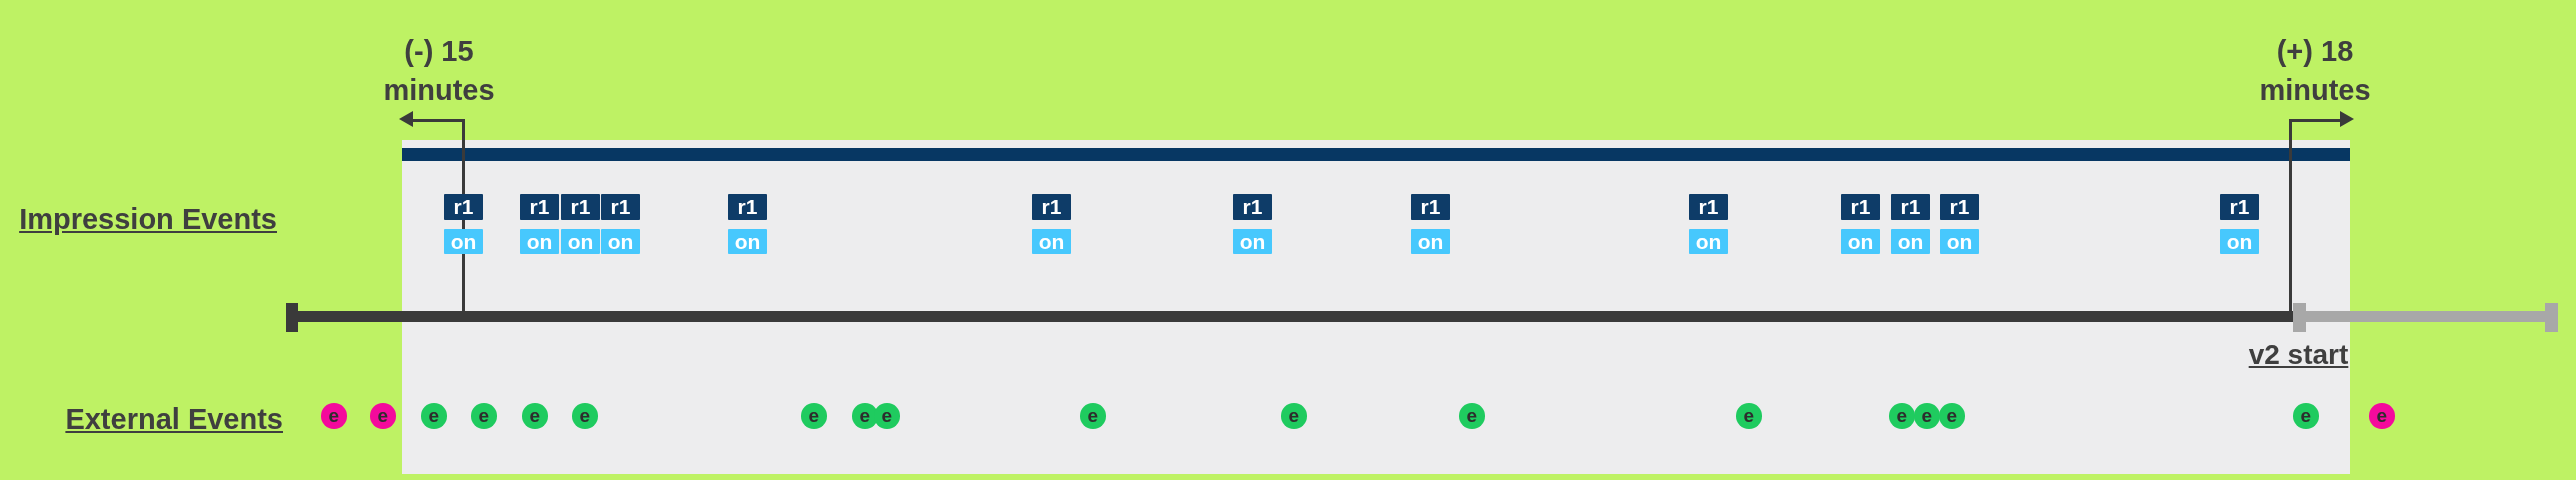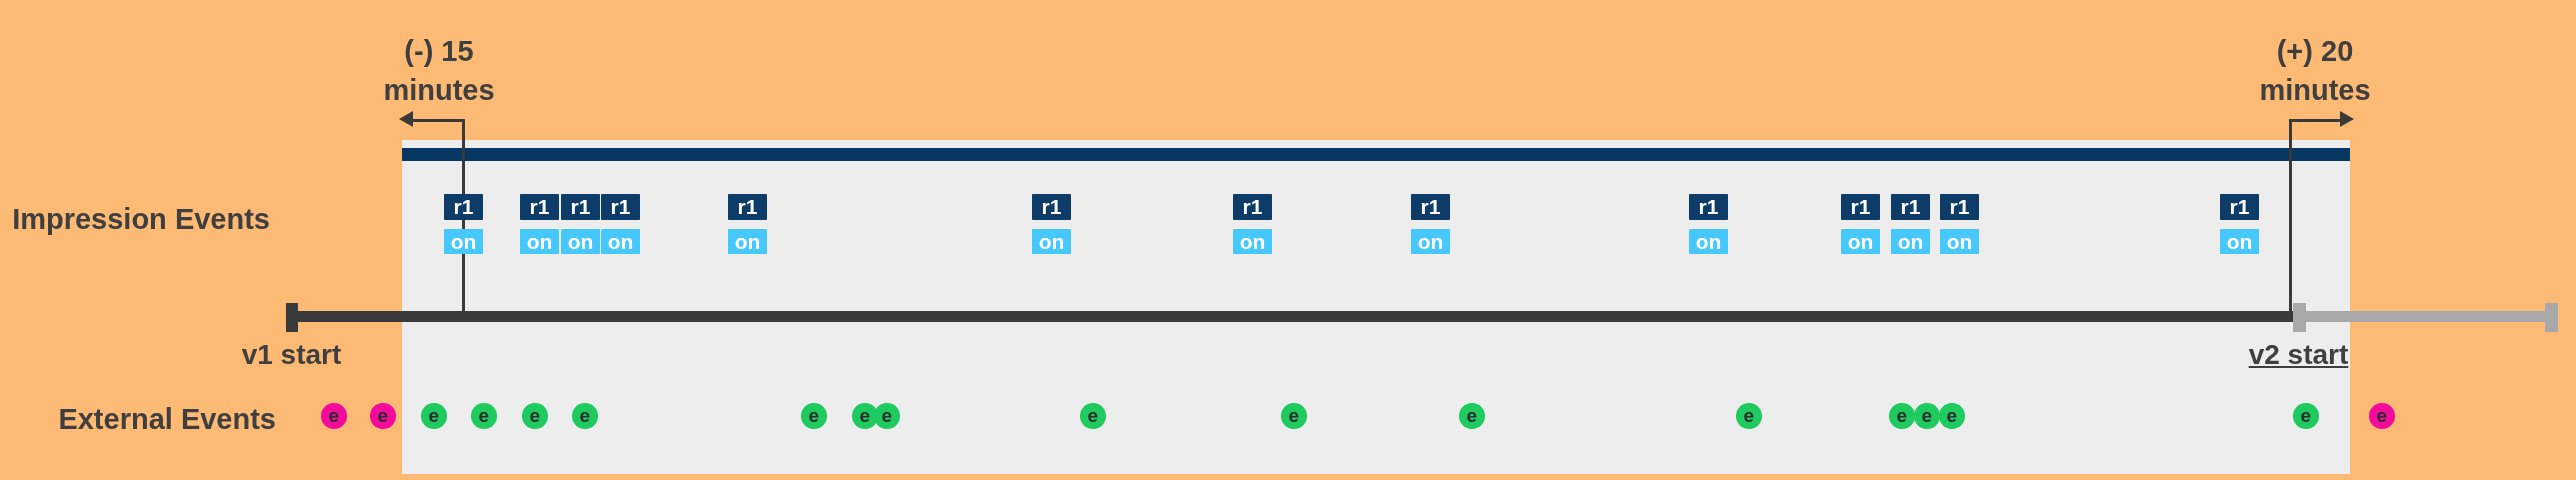--- a/index.html
+++ b/index.html
@@ -1,18 +1,18 @@
 <!DOCTYPE html>
 <html style="--text: #3f3f3f; --panel_bg: #ededee; --navy_bar: #073763; --navy_box: #0e3c68; --status_blue: #47c8fd; --green: #1fcb5f; --magenta: #f40a9c; --timeline_dark: #3a3a3a; --timeline_gray: #a8a8a8; --box_text: #ffffff; --dot_text: #2d2d2d;font-size:15px"><head>
 <meta charset="utf-8">
 <style>
   html,body { margin:0; padding:0; background:#ffffff; }
   .canvas {
     position:relative; width:2576px; height:481px; overflow:hidden;
-    font-family:"Liberation Sans", sans-serif; background:#fdba74;
+    font-family:"Liberation Sans", sans-serif; background:#bef264;
   }
   .panel   { position:absolute; left:402px; top:140px; width:1948px; height:334px;
              background:var(--panel_bg); z-index:1; }
   .navy-bar{ position:absolute; left:402px; top:148px; width:1948px; height:13.2px;
              background:var(--navy_bar); z-index:2; }
 
   .vline       { position:absolute; width:2.8px; background:var(--timeline_dark); z-index:3; }
   .vline-left  { left:462px;  top:119px; height:193px; }
   .vline-right { left:2289px; top:119px; height:193px; }
 
@@ -22,22 +22,22 @@
   .arrowhead   { position:absolute; width:0; height:0; z-index:3; top:111px;
                  border-top:8.5px solid transparent; border-bottom:8.5px solid transparent; }
   .head-left   { left:399px;  border-right:14px solid var(--timeline_dark); }
   .head-right  { left:2340px; border-left:14px solid var(--timeline_dark); }
 
   .window-label { position:absolute; top:32px; width:236px; text-align:center;
                   color:var(--text); font-size:29px; line-height:39px; font-weight:700; z-index:3; }
   .wl-minus { left:321px; }
   .wl-plus  { left:2197px; }
 
-  .row-label { position:absolute; left:3px; width:267px; text-align:right;
-               color:var(--text); font-size:29px; line-height:34px; font-weight:700; z-index:5; }
+  .row-label { position:absolute; left:10px; width:267px; text-align:right;
+               color:var(--text); font-size:29px; line-height:34px; font-weight:700; z-index:5;text-decoration:underline; }
   .rl-impressions { top:202px; }
   .rl-external    { top:402px;padding-left:6px; }
 
   .timeline-dark { position:absolute; left:286px; top:311px; width:2007px; height:11.3px;
                    background:var(--timeline_dark); z-index:4; }
   .timeline-gray { position:absolute; left:2293px; top:311px; width:253px; height:11.3px;
                    background:var(--timeline_gray); z-index:4; }
   .cap { position:absolute; top:303px; height:29px; z-index:4; }
   .cap-v1  { left:286px;  width:12.3px; background:var(--timeline_dark); }
   .cap-v2  { left:2293px; width:13.2px; background:var(--timeline_gray); }
@@ -70,37 +70,36 @@
 
   <div class="window-label wl-minus">
     <div>(-) 15</div>
     <div>minutes</div>
   </div>
   <div class="vline vline-left"></div>
   <div class="arrow-shaft shaft-left"></div>
   <div class="arrowhead head-left"></div>
 
   <div class="window-label wl-plus">
-    <div>(+) 20</div>
+    <div>(+) 18</div>
     <div>minutes</div>
   </div>
   <div class="vline vline-right"></div>
   <div class="arrow-shaft shaft-right"></div>
   <div class="arrowhead head-right"></div>
 
   <div class="row-label rl-impressions">Impression Events</div>
   <div class="row-label rl-external">External Events</div>
 
   <div class="cap cap-v1"></div>
   <div class="timeline-dark"></div>
   <div class="timeline-gray"></div>
   <div class="cap cap-v2"></div>
   <div class="cap cap-end"></div>
 
-  <div class="start-label sl-v1">v1 start</div>
   <div class="start-label sl-v2">v2 start</div>
 
   <div id="imp-layer">
       <div class="imp-col" style="left: 444px;">
         <div class="tag-box">r1</div>
         <div class="status-box">on</div>
       </div>
       <div class="imp-col" style="left: 520px;">
         <div class="tag-box">r1</div>
         <div class="status-box">on</div>

